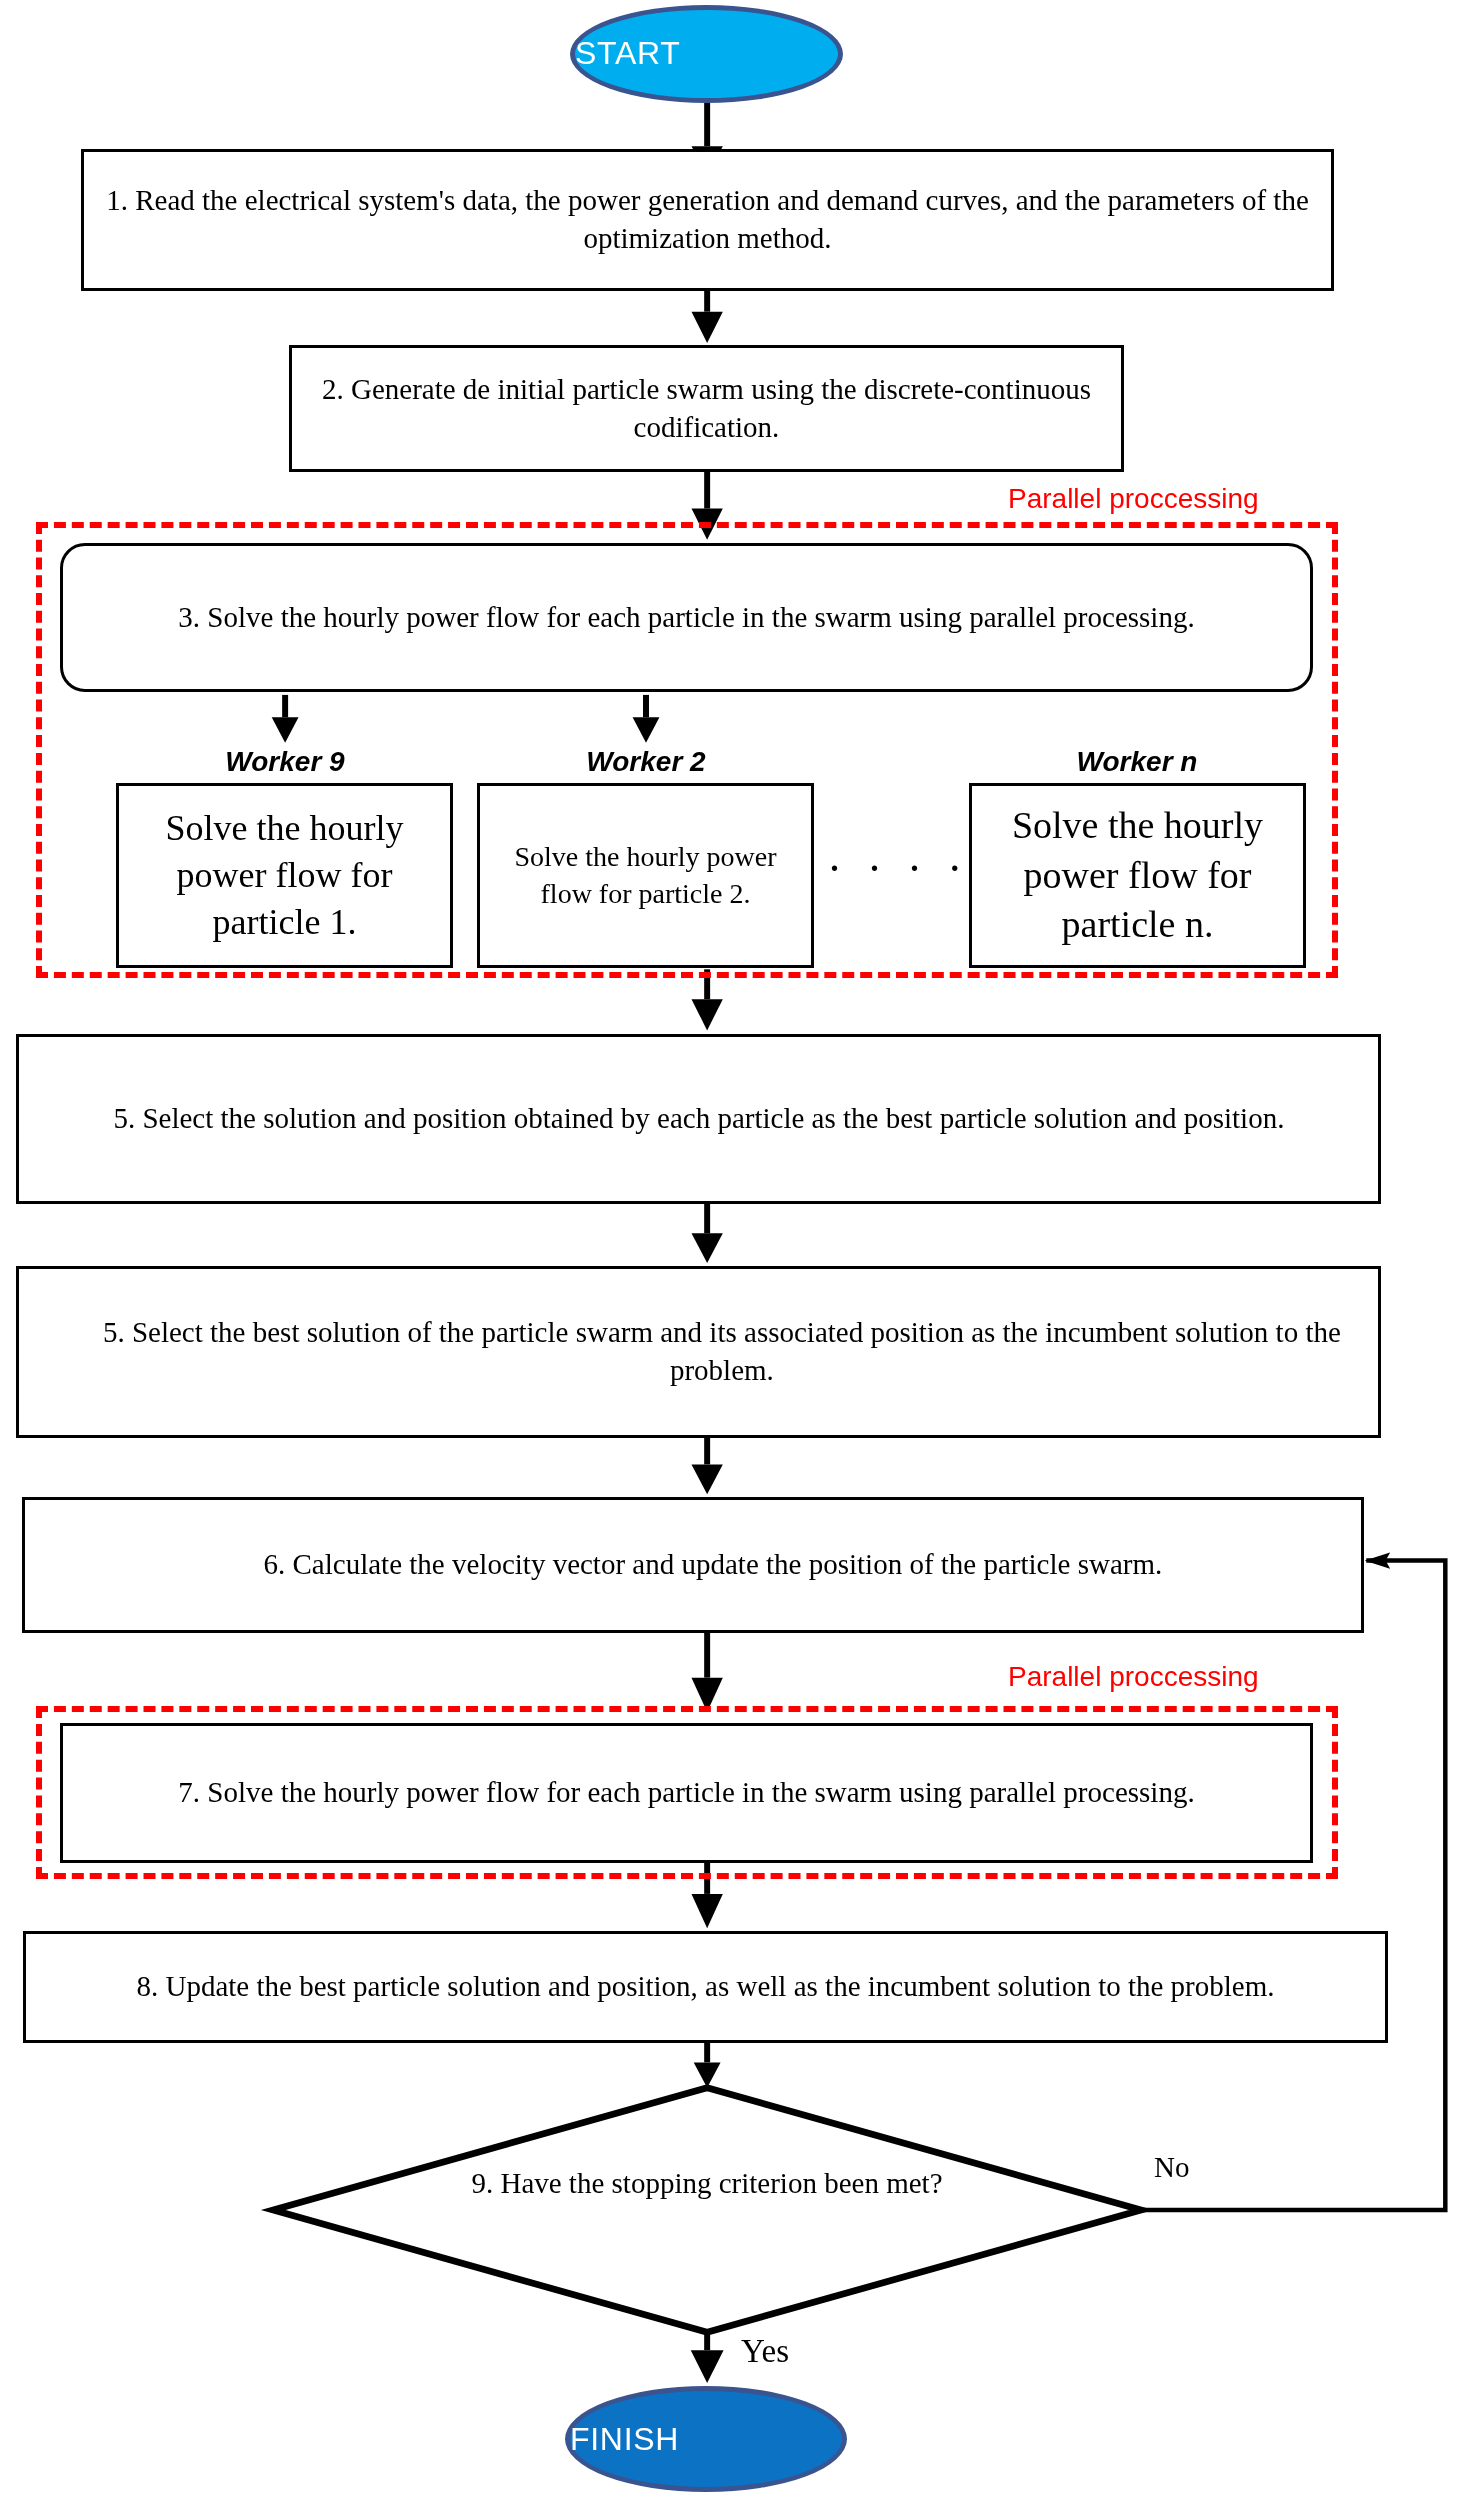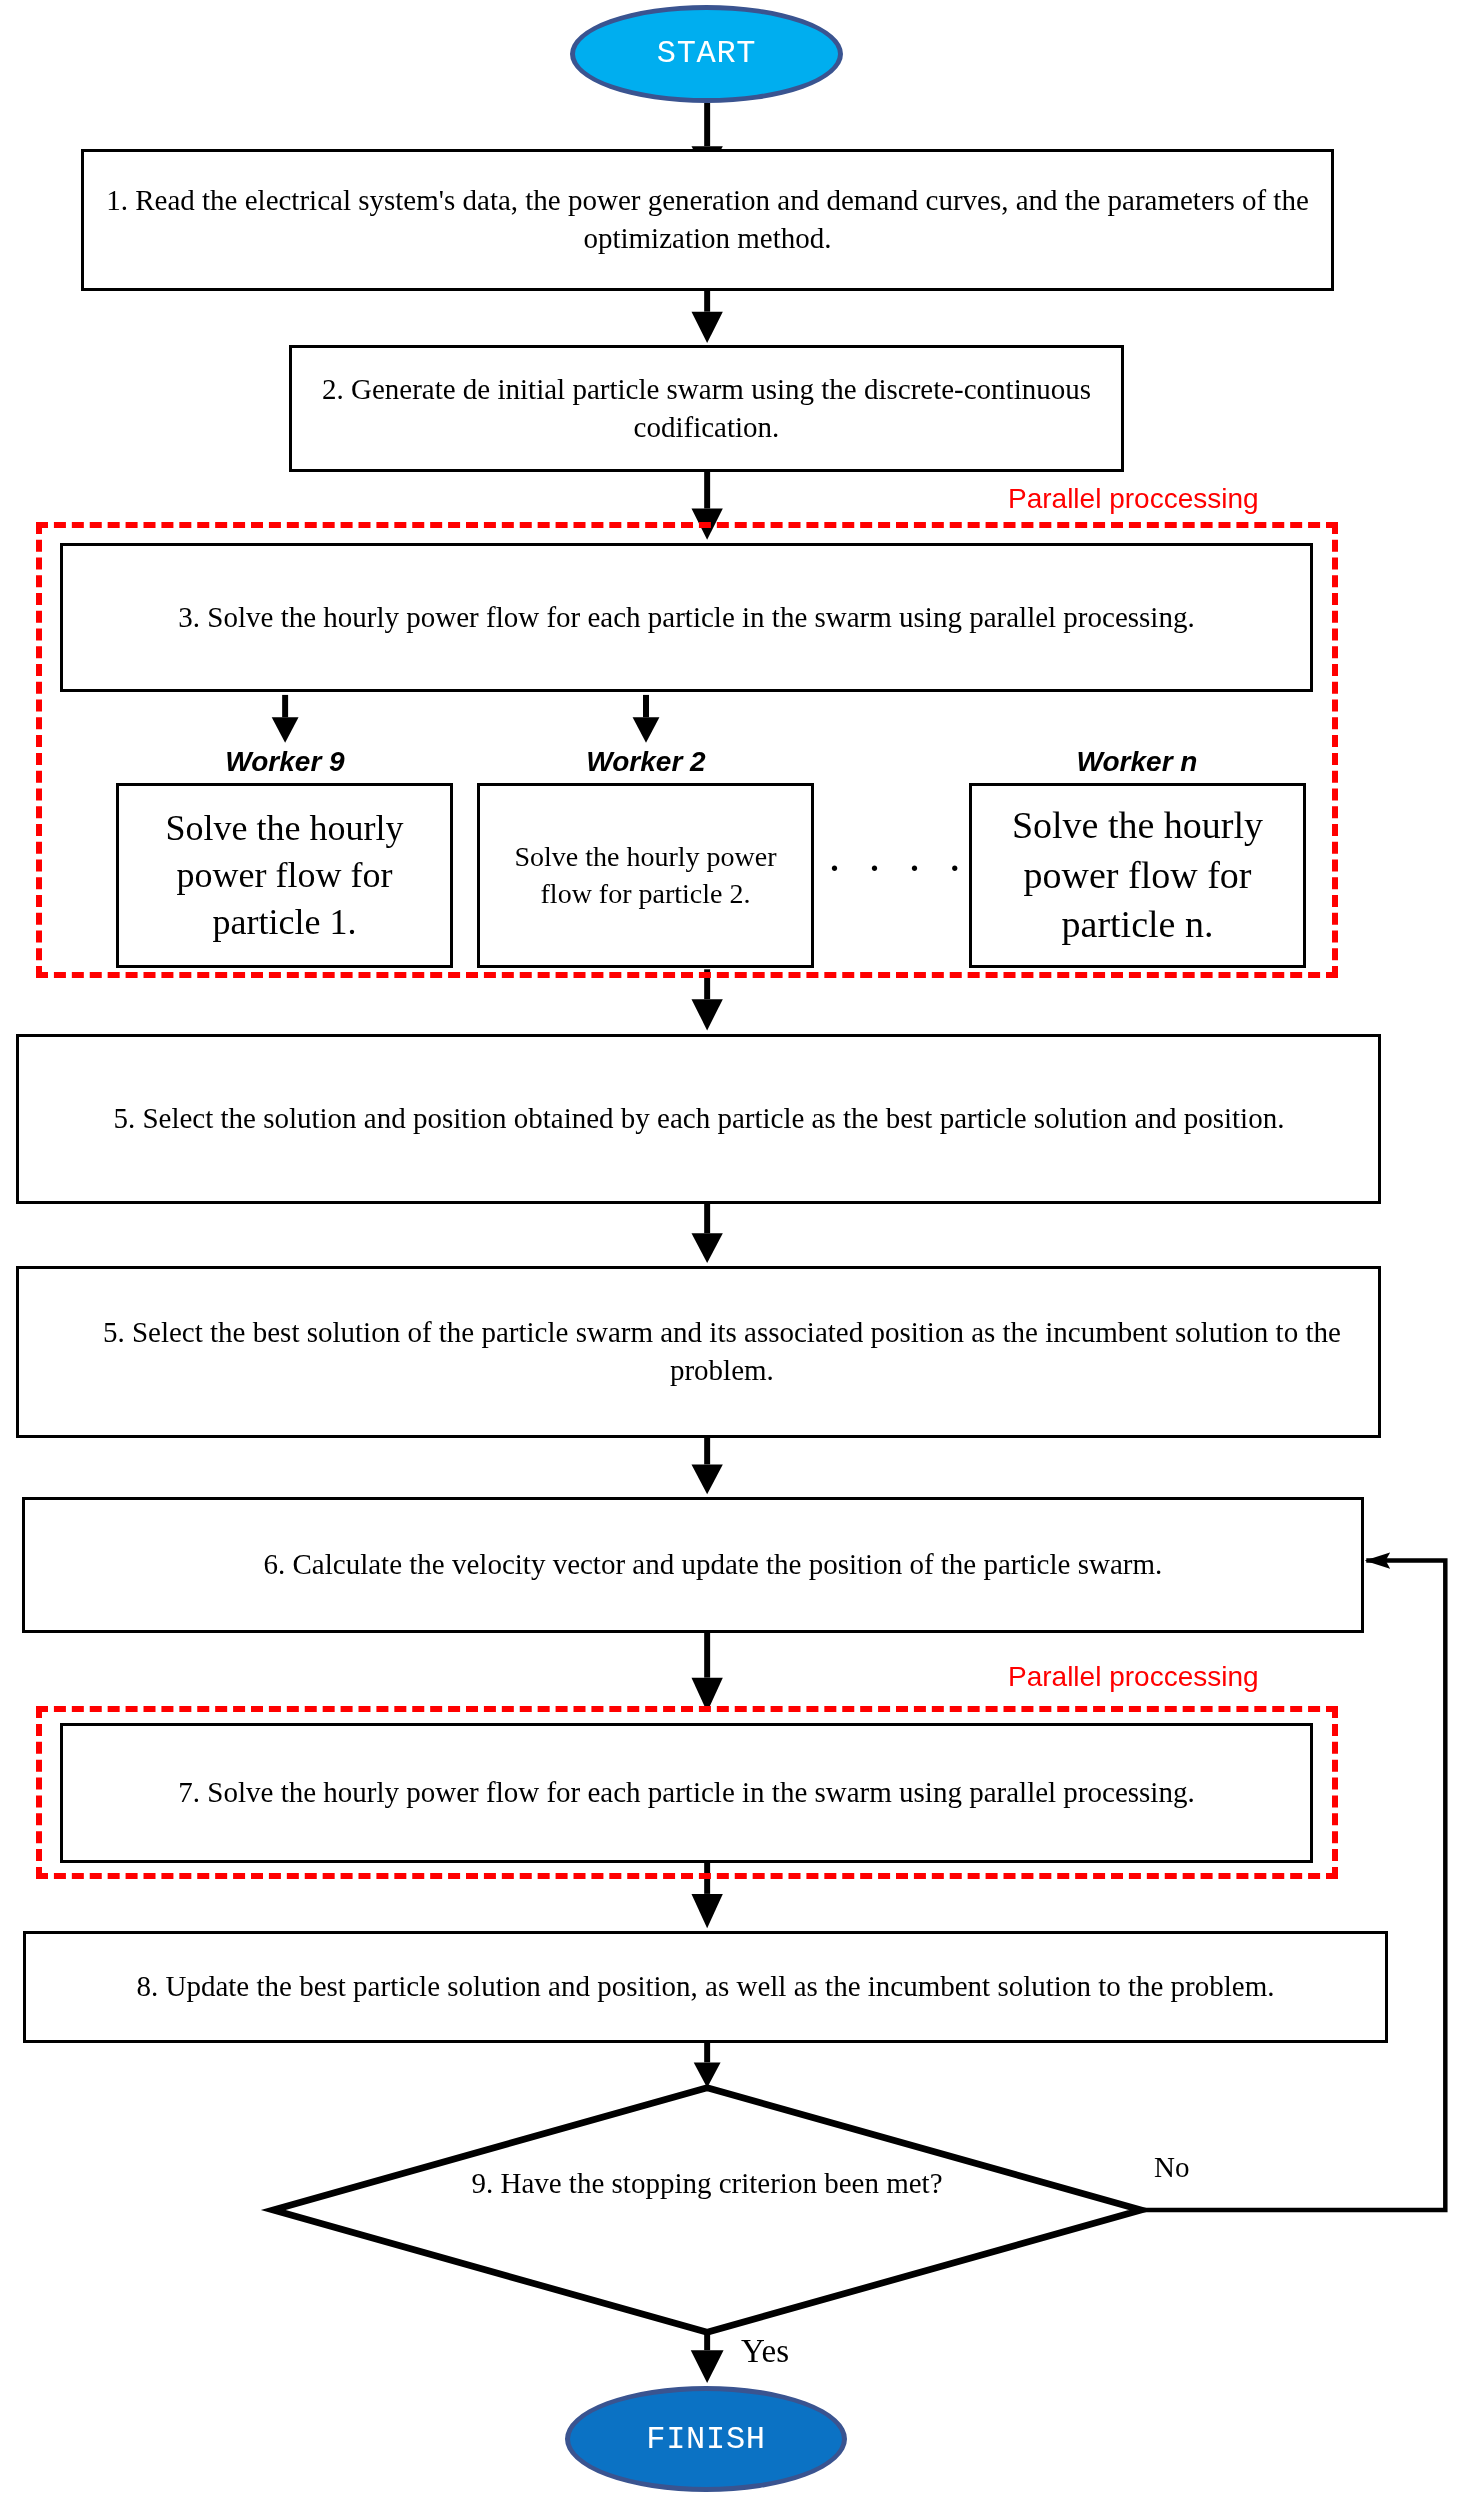--- a/index.html
+++ b/index.html
@@ -41,25 +41,24 @@
   .node-text {
     display: block;
     padding: 0 13.4px;
     white-space: pre-line;
   }
   .terminal {
     position: absolute;
     box-sizing: border-box;
     display: flex;
     align-items: center;
-    justify-content: center;
     border-radius: 50%;
     border: 5.2px solid #3a5490;
     color: #ffffff;
-    font-family: Liberation Mono, monospace;
+    font-family: Liberation Sans, sans-serif;
     letter-spacing: 0.7px;
   }
   .parallel-frame {
     position: absolute;
     box-sizing: border-box;
     border: 6.7px dashed #ff0000;
     background: transparent;
     pointer-events: none;
   }
   .parallel-label {
@@ -197,21 +196,21 @@
     <span class="node-text">1.   Read the electrical system's data, the power generation and demand curves, and the parameters of the optimization method.</span>
   </div>
 
   <div class="node" style="left:289px; top:345px; width:835px; height:127px; font-size:29px;">
     <span class="node-text">2.   Generate de initial particle swarm using the discrete-continuous codification.</span>
   </div>
 
   <div class="parallel-frame" style="left:36px; top:522px; width:1302px; height:456px;"></div>
   <div class="parallel-label" style="left:1008px; top:483px; font-size:28px;">Parallel proccessing</div>
 
-  <div class="node" style="left:60px; top:543px; width:1253px; height:149px; font-size:29px;">
+  <div class="node" style="left:60px; top:543px; width:1253px; height:149px; font-size:29px;border-radius:25px;">
     <span class="node-text">3. Solve the hourly power flow for each particle in the swarm using parallel processing.</span>
   </div>
 
   <div class="worker-label" style="left:173px; top:746px; width:224px; font-size:28px;">Worker 9</div>
   <div class="worker-label" style="left:534px; top:746px; width:224px; font-size:28px;">Worker 2</div>
   <div class="worker-label" style="left:1025px; top:746px; width:224px; font-size:28px;">Worker n</div>
 
   <div class="node" style="left:116px; top:783px; width:337px; height:185px; font-size:36px;">
     <span class="node-text">Solve the hourly power flow for particle 1.</span>
   </div>

